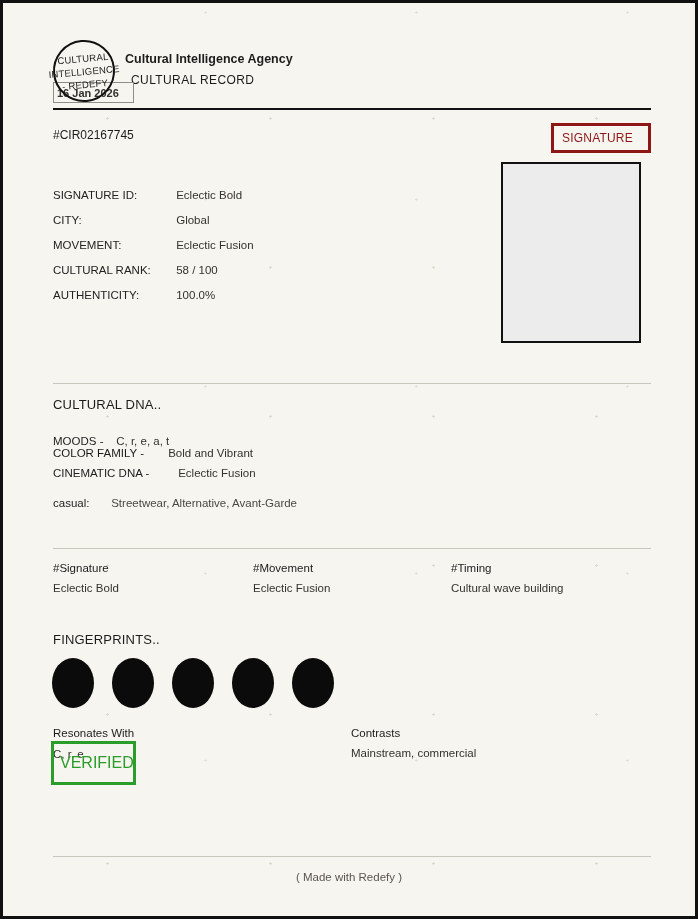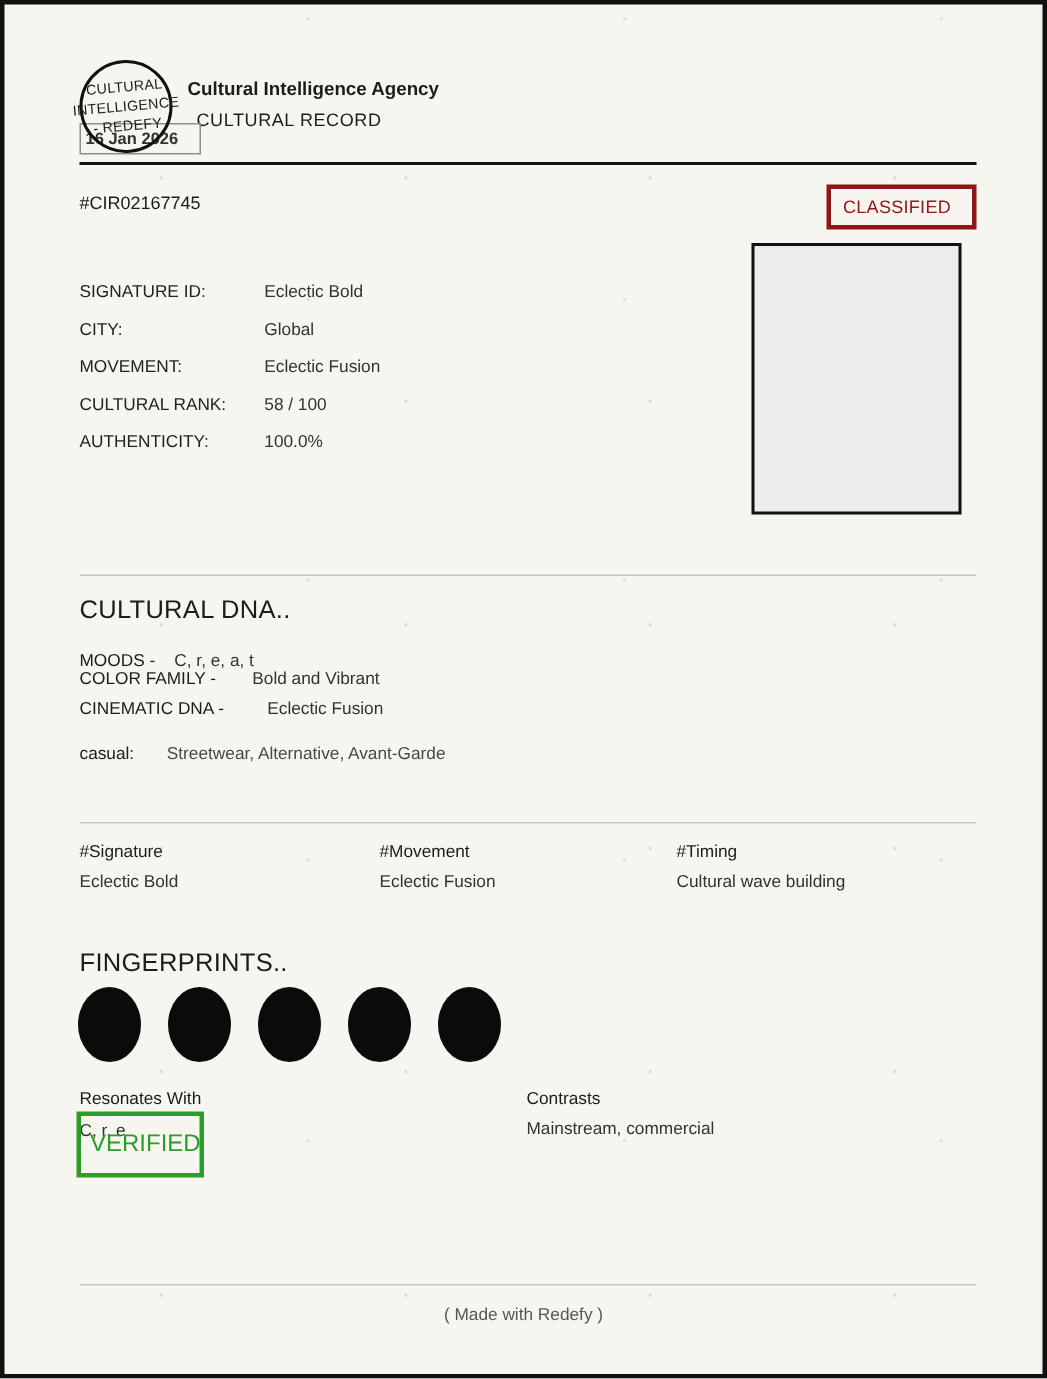--- a/index.html
+++ b/index.html
@@ -50,21 +50,21 @@
   .photo-box { left:498px; top:159px; width:140px; height:181px; border:2px solid #111; background:#ececec; }
 
   
   .field-row { left:50px; width:430px; font-size:11.5px; }
   .f-label { display:inline-block; width:120px; color:#222; }
   .f-value { color:#34322e; }
 
   .divider { left:50px; width:598px; height:1px; background:#c9c6bc; }
 
   
-  .section-title { left:50px; font-size:17px; letter-spacing:.2px; }
+  .section-title { left:50px; font-size:13px; letter-spacing:.2px; }
   .dna-row { left:50px; font-size:11.5px; color:#34322e; }
   .dna-label { display:inline-block; color:#1c1c1c; }
   .dna-l0 { width:60px; }
   .dna-l1 { width:112px; }
   .dna-l2 { width:122px; }
   .casual-row { left:50px; font-size:11.5px; }
   .casual-label { display:inline-block; width:55px; color:#1c1c1c; }
   .casual-value { color:#4a4843; }
 
   
@@ -101,21 +101,21 @@
   <div class="abs date-box">
     <span>16 Jan 2026</span>
   </div>
   <div class="abs agency-title">Cultural Intelligence Agency</div>
   <div class="abs record-type">CULTURAL RECORD</div>
 
   <div class="abs header-rule"></div>
 
   <div class="abs record-id">#CIR02167745</div>
   <div class="abs classified-badge">
-    <span>CLASSIFIED</span>
+    <span>SIGNATURE</span>
   </div>
   <div class="abs photo-box"></div>
 
   <div class="abs field-row" style="top:186px">
     <span class="f-label">SIGNATURE ID:</span>
     <span class="f-value">Eclectic Bold</span>
   </div>
   <div class="abs field-row" style="top:236px">
     <span class="f-label">MOVEMENT:</span>
     <span class="f-value">Eclectic Fusion</span>

